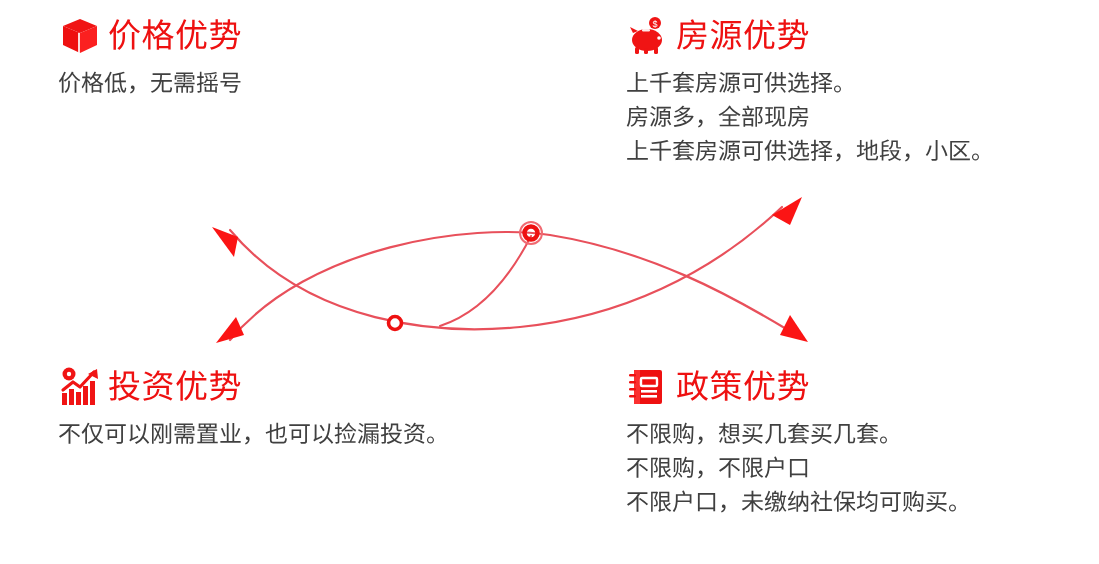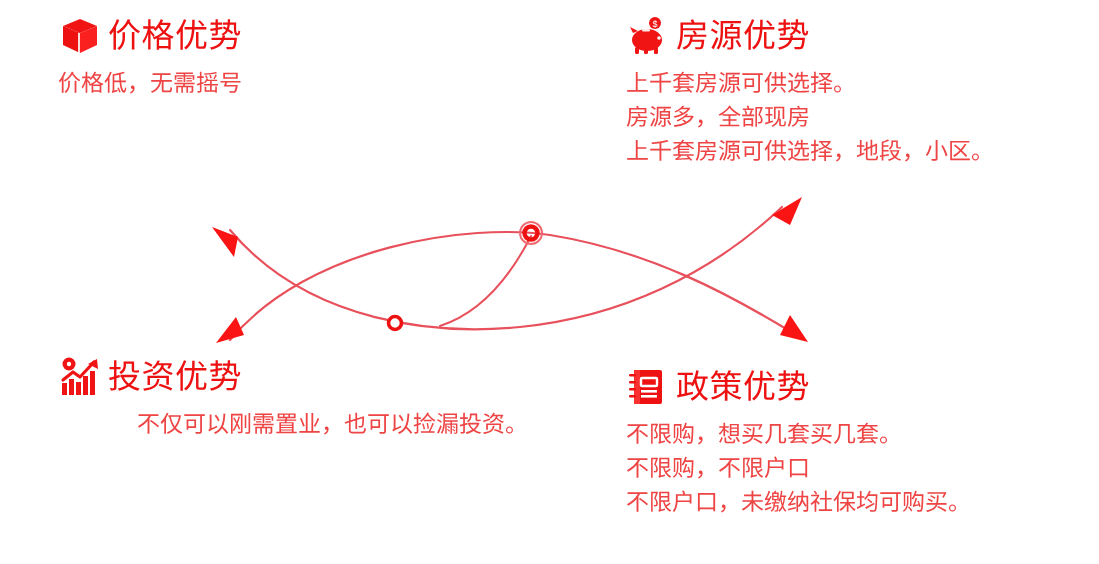--- a/index.html
+++ b/index.html
@@ -22,21 +22,21 @@
     padding-left: 12px;
   }
 
   
   .feature {
     position: absolute;
     width: 470px;
   }
   .feature-tl { left: 58px;  top: 12px;  }
   .feature-tr { left: 626px; top: 12px;  }
-  .feature-bl { left: 58px;  top: 353px; text-align: right; }
+  .feature-bl { left: 58px;  top: 363px; }
   .feature-br { left: 626px; top: 363px; }
 
   .feature-head {
     display: flex;
     align-items: center;
     height: 48px;
     margin: 0 0 6px 0;
   }
   .feature-icon {
     width: 44px;
@@ -57,21 +57,21 @@
   }
 
   .feature-lines {
     margin: 0;
     padding: 0;
     list-style: none;
   }
   .feature-lines li {
     font-size: 23px;
     line-height: 34px;
-    color: #ef4444;
+    color: #404040;
     white-space: nowrap;
   }
 
   
   .center-graphic {
     position: absolute;
     left: 190px;
     top: 185px;
     width: 640px;
     height: 175px;

